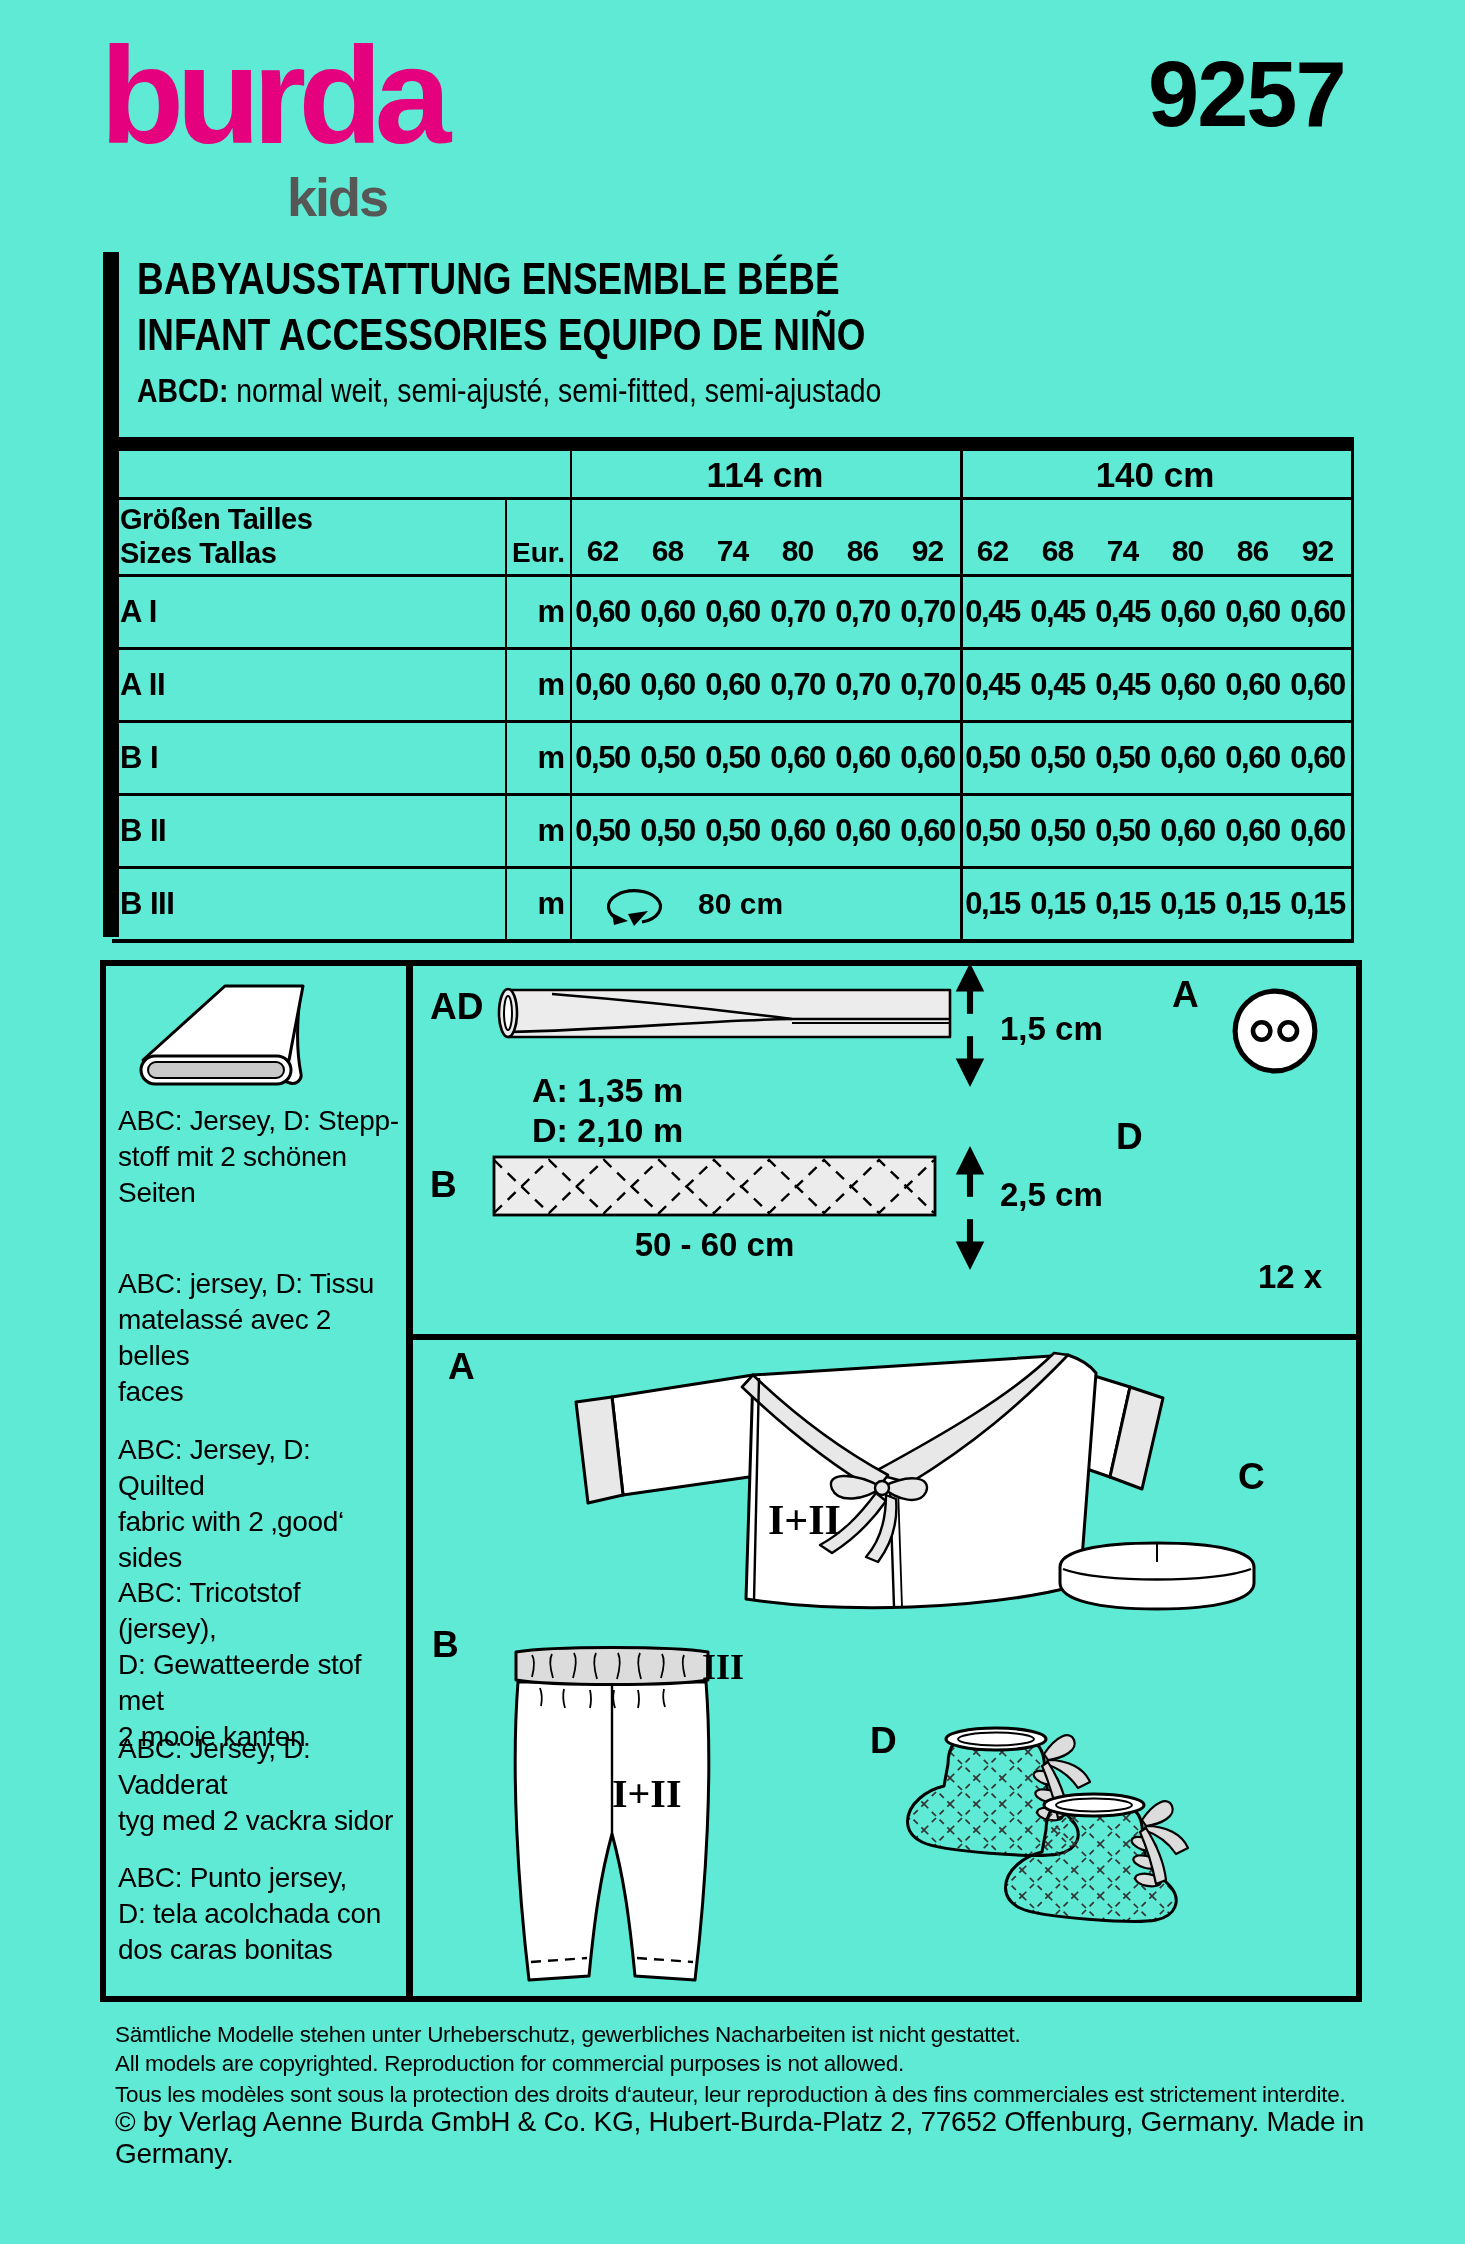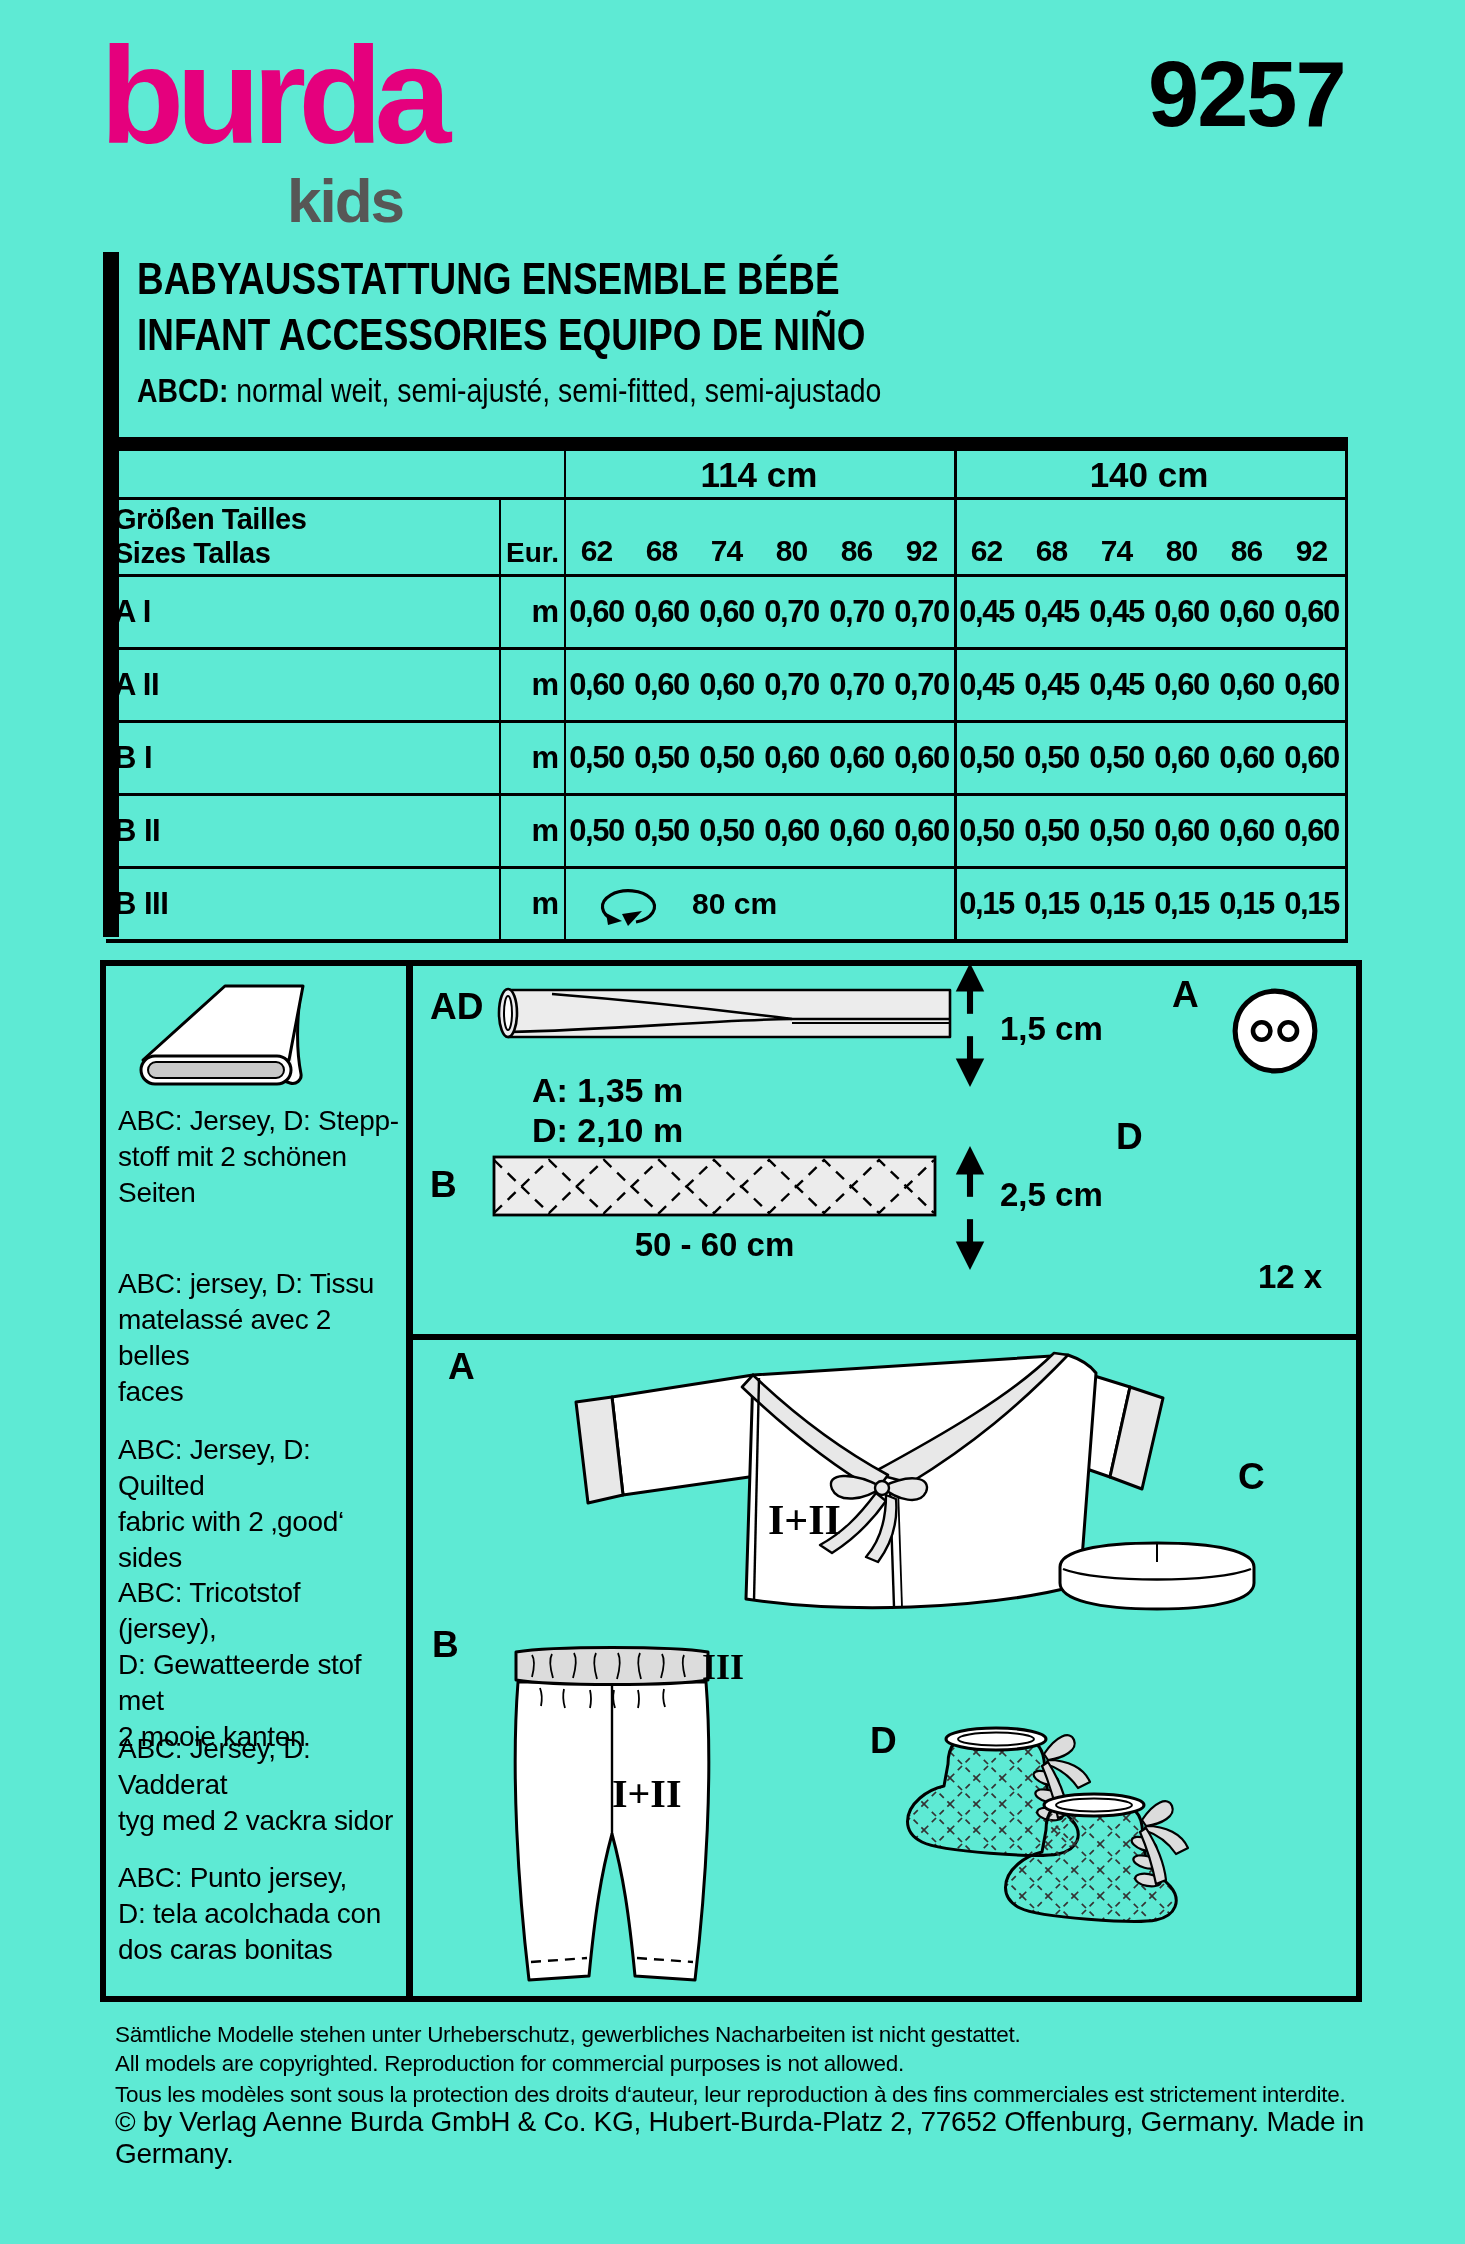--- a/index.html
+++ b/index.html
@@ -5,33 +5,33 @@
   html,body{margin:0;padding:0;background:#fff;}
   .page{position:relative;width:1465px;height:2244px;background:#5eead4;
         font-family:"Liberation Sans",sans-serif;color:#000;overflow:hidden;}
   .abs{position:absolute;}
   .pre{white-space:pre-line;}
   .cond{display:inline-block;transform:scaleX(0.82);transform-origin:0 50%;white-space:nowrap;}
 
   
   .logo-burda{left:100px;top:26px;font-size:138px;line-height:1;font-weight:bold;
               letter-spacing:-8px;color:var(--brand-pink,#e5007d);}
-  .logo-kids{left:287px;top:170px;font-size:62px;line-height:1;font-weight:bold;
+  .logo-kids{left:287px;top:170px;font-size:54px;line-height:1;font-weight:bold;
              letter-spacing:-2px;color:var(--brand-gray,#575756);}
   .pattern-number{left:1148px;top:48px;font-size:92px;line-height:1;font-weight:bold;letter-spacing:-2px;}
 
   
   .title-bar{left:103px;top:252px;width:16px;height:685px;background:#000;}
   .title-l1{left:137px;top:256px;font-size:45px;font-weight:bold;line-height:1;}
   .title-l2{left:137px;top:312px;font-size:45px;font-weight:bold;line-height:1;}
   .title-l3{left:137px;top:374px;font-size:33px;line-height:1;}
   .title-l3 b{font-weight:bold;}
 
   
-  .size-table{left:106px;top:437px;width:1100px;height:506px;}
+  .size-table{left:112px;top:437px;width:1100px;height:506px;}
   .size-table .bar{position:absolute;background:#000;}
   .t-topbar{left:0;top:0;width:1242px;height:14px;}
   .hl1{left:0;top:60px;width:1242px;height:3px;}
   .hl2{left:0;top:137px;width:1242px;height:3px;}
   .hl3{left:0;top:210px;width:1242px;height:3px;}
   .hl4{left:0;top:283px;width:1242px;height:3px;}
   .hl5{left:0;top:356px;width:1242px;height:3px;}
   .hl6{left:0;top:429px;width:1242px;height:3px;}
   .hl7{left:0;top:502px;width:1242px;height:4px;}
   .vl1{left:393px;top:63px;width:2px;height:443px;}

